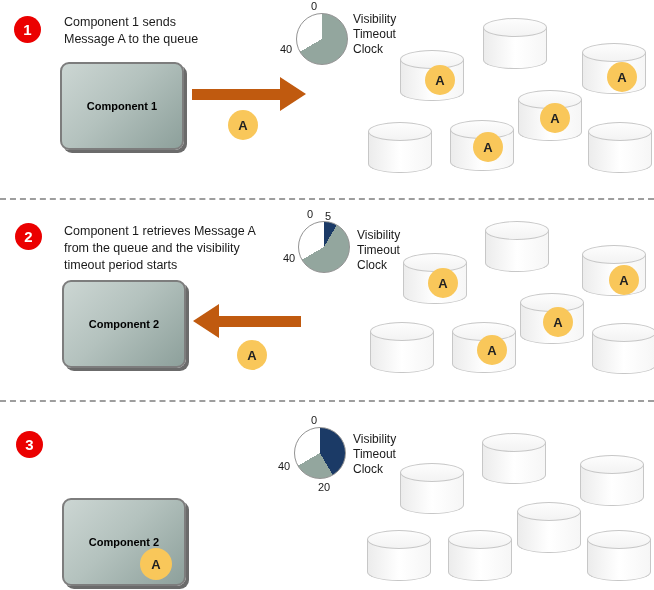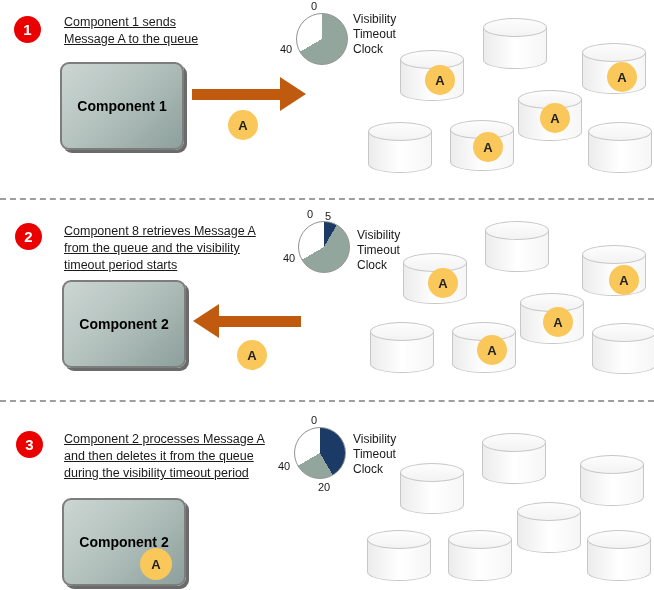--- a/index.html
+++ b/index.html
@@ -9,30 +9,30 @@
   }
   .divider { position:absolute; left:0; width:654px; height:0; border-top:2px dashed #9e9e9e; }
 
   .step-badge {
     position:absolute; width:27px; height:27px; border-radius:50%;
     background:#EB0000; color:#ffffff; font-weight:bold; font-size:15px;
     display:flex; align-items:center; justify-content:center;
   }
   .desc {
     position:absolute; width:250px; color:#1a1a1a; font-size:12.5px;
-    line-height:17px; white-space:pre-line;text-decoration:underline;
+    line-height:17px; white-space:pre-line;
   }
   .component {
     position:absolute; width:120px; height:84px; border-radius:9px;
     border:2px solid #7d7d7d;
     background:linear-gradient(135deg,#ccd6d3 0%,#b4c2be 45%,#8da09b 100%);
     box-shadow:3px 3px 0 rgba(70,70,70,0.8);
     display:flex; align-items:center; justify-content:center;
   }
-  .comp-label { font-weight:bold; font-size:14px; color:#000; }
+  .comp-label { font-weight:bold; font-size:11px; color:#000; }
 
   .clock {
     position:absolute; width:52px; height:52px; border-radius:50%;
     border:1px solid #939393; box-sizing:border-box;
   }
   .clock-1 { background:conic-gradient(#93A69E 0deg 240deg, #ffffff 240deg 360deg); }
   .clock-2 { background:conic-gradient(#1B3A66 0deg 30deg, #93A69E 30deg 240deg, #ffffff 240deg 360deg); }
   .clock-3 { background:conic-gradient(#1B3A66 0deg 150deg, #93A69E 150deg 240deg, #ffffff 240deg 360deg); }
   .tick { position:absolute; font-size:11px; color:#1a1a1a; }
   .clock-caption { position:absolute; font-size:12px; line-height:15px; color:#1a1a1a; white-space:pre-line; }
@@ -136,21 +136,21 @@
   <div class="cyl" style="left:588px;top:122px">
       <div class="body"></div>
       <div class="top"></div>
     </div>
 
   <div class="divider" style="top:198px"></div>
 
   <div class="step-badge" style="left:15px;top:223px">
     <span>2</span>
   </div>
-  <div class="desc" style="left:64px;top:223px">Component 8 retrieves Message A
+  <div class="desc" style="left:64px;top:223px">Component 1 retrieves Message A
 from the queue and the visibility
 timeout period starts</div>
 
   <div class="component" style="left:62px;top:280px">
     <span class="comp-label">Component 2</span>
   </div>
 
   <div class="arrow-head-left" style="left:193px;top:304px"></div>
   <div class="arrow-shaft" style="left:219px;top:316px;width:82px"></div>
   <div class="msg" style="left:237px;top:340px">
@@ -204,23 +204,20 @@
   <div class="cyl" style="left:592px;top:323px">
       <div class="body"></div>
       <div class="top"></div>
     </div>
 
   <div class="divider" style="top:400px"></div>
 
   <div class="step-badge" style="left:16px;top:431px">
     <span>3</span>
   </div>
-  <div class="desc" style="left:64px;top:431px">Component 2 processes Message A
-and then deletes it from the queue
-during the visibility timeout period</div>
 
   <div class="component" style="left:62px;top:498px">
     <span class="comp-label">Component 2</span>
     <div class="msg big" style="left:76px;top:48px">
       <span>A</span>
     </div>
   </div>
 
   <div class="clock clock-3" style="left:294px;top:427px"></div>
   <span class="tick" style="left:311px;top:414px">0</span>

